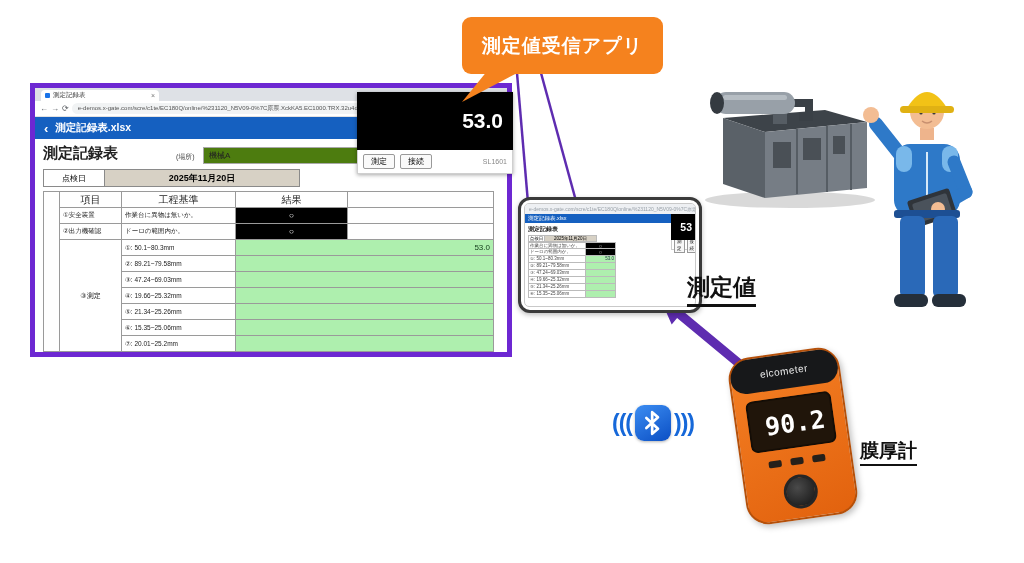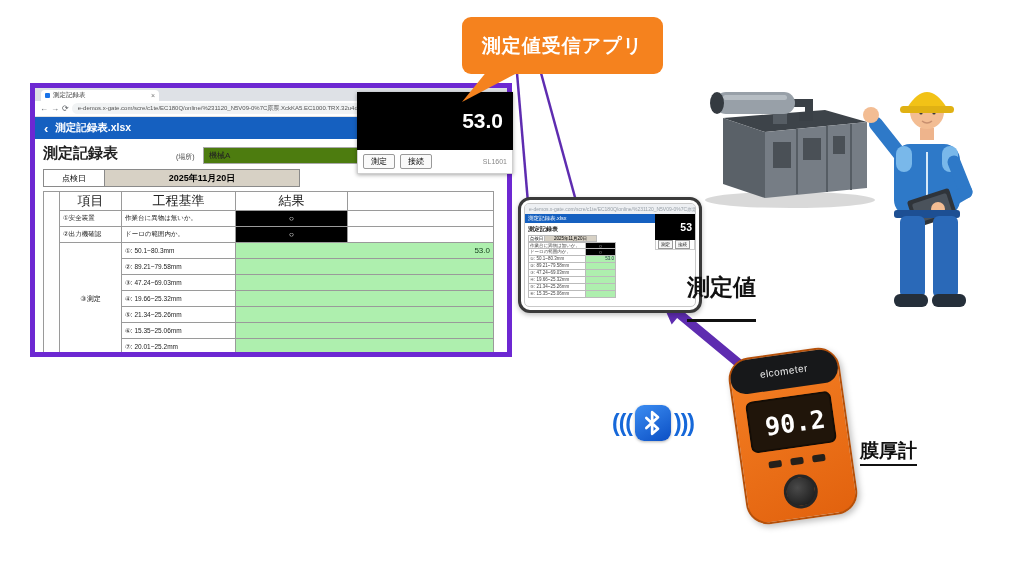--- a/index.html
+++ b/index.html
@@ -39,21 +39,21 @@
           background:#4d7c0f; font-size:8px; color:#222; display:flex; align-items:center; padding:0 16px 0 5px; }
   .chev { position:absolute; right:5px; top:7px; width:0; height:0; border-left:3px solid transparent;
           border-right:3px solid transparent; border-top:4px solid #555; }
   .daterow { position:absolute; left:8px; top:30px; display:flex; }
   .dlabel { width:62px; height:18px; border:1px solid #8a8a8a; font-size:8px; display:flex; align-items:center; justify-content:center; background:#fff; }
   .dvalue { width:195px; height:18px; border:1px solid #8a8a8a; border-left:none; background:#d7d1c5;
             font-size:9px; font-weight:bold; display:flex; align-items:center; justify-content:center; }
   .rtable { position:absolute; left:8px; top:52px; border-collapse:collapse; table-layout:fixed; }
   .rtable td { border:1px solid #9a9a9a; height:16px; padding:0 3px; overflow:hidden; white-space:nowrap;
                font-size:6.5px; color:#222; background:#fff; }
-  .rtable td.hd { font-size:13px; text-align:center; }
+  .rtable td.hd { font-size:10px; text-align:center; }
   .rtable td.gcol { padding:0; }
   .rtable td.grp { text-align:center; font-size:7px; }
   .rtable td.blackcell { background:#000; color:#fff; text-align:center; font-size:8px; }
   .rtable td.greencell { background:#aeefae; text-align:right; font-size:8px; color:#17401f; }
 
   
   .rx { position:absolute; left:357px; top:92px; width:156px; z-index:4; box-shadow:0 1px 4px rgba(0,0,0,.35); }
   .rxd { height:58px; background:#000; position:relative; }
   .rxv { position:absolute; right:10px; top:17px; color:#fff; font-size:21px; font-weight:bold; }
   .rxb { height:24px; background:#fff; border:1px solid #cfcfcf; border-top:none; display:flex; align-items:center; gap:5px; padding:0 5px; }
@@ -69,29 +69,29 @@
   .msheet { padding:2px 3px; }
   .mtitle { font-size:6px; font-weight:bold; color:#222; }
   .mdaterow { display:flex; margin-top:1px; }
   .mdl { width:17px; height:7px; border:1px solid #bbb; font-size:4.5px; line-height:5px; text-align:center; overflow:hidden; }
   .mdv { width:52px; height:7px; border:1px solid #bbb; border-left:none; background:#d7d1c5; font-size:4.5px; line-height:5px; text-align:center; overflow:hidden; }
   .mrow { display:flex; }
   .ms { width:58px; height:7px; border:1px solid #bbb; border-top:none; font-size:4.5px; line-height:6px; padding:0 1px; color:#444; white-space:nowrap; overflow:hidden; }
   .mr { width:30px; height:7px; border:1px solid #bbb; border-top:none; border-left:none; font-size:4.5px; line-height:6px; overflow:hidden; }
   .mr.black { background:#000; color:#fff; text-align:center; font-size:5px; }
   .mr.green { background:#aeefae; text-align:right; color:#234; padding-right:1px; }
-  .mrx { position:absolute; top:10px; right:0; width:40px; }
+  .mrx { position:absolute; top:10px; right:0; width:24px; }
   .mrxd { height:26px; background:#000; position:relative; }
   .mrxv { position:absolute; right:3px; top:7px; color:#fff; font-size:10.5px; font-weight:bold; }
   .mrxb { height:10px; background:#fff; border:1px solid #ccc; border-top:none; display:flex; align-items:center; gap:2px; padding:0 2px; }
   .mbtn { font-size:4.5px; border:1px solid #999; padding:0 2px; background:#f7f7f7; line-height:7px; }
 
   
   .mval { position:absolute; left:687px; top:272px; font-size:23px; font-weight:bold; color:#111;
-          border-bottom:3px solid #111; padding-bottom:16px; z-index:6; }
+          border-bottom:3px solid #111; padding-bottom:1px; z-index:6; }
   .elabel { position:absolute; left:860px; top:438px; z-index:6; }
   .elabel span { display:block; width:fit-content; font-size:19px; font-weight:bold; color:#111;
                  border-bottom:2.5px solid #111; margin-bottom:3px; }
 
   
   .bt { position:absolute; left:612px; top:405px; display:flex; align-items:center; gap:3px; z-index:6; }
   .btw { color:#1668d9; font-size:23px; font-weight:bold; letter-spacing:-1px; line-height:36px; }
   .bticon { width:36px; height:36px; border-radius:9px; background:linear-gradient(150deg,#3c8df2,#0b4fc4);
             display:flex; align-items:center; justify-content:center; box-shadow:0 1px 3px rgba(0,0,0,.3); }
 

